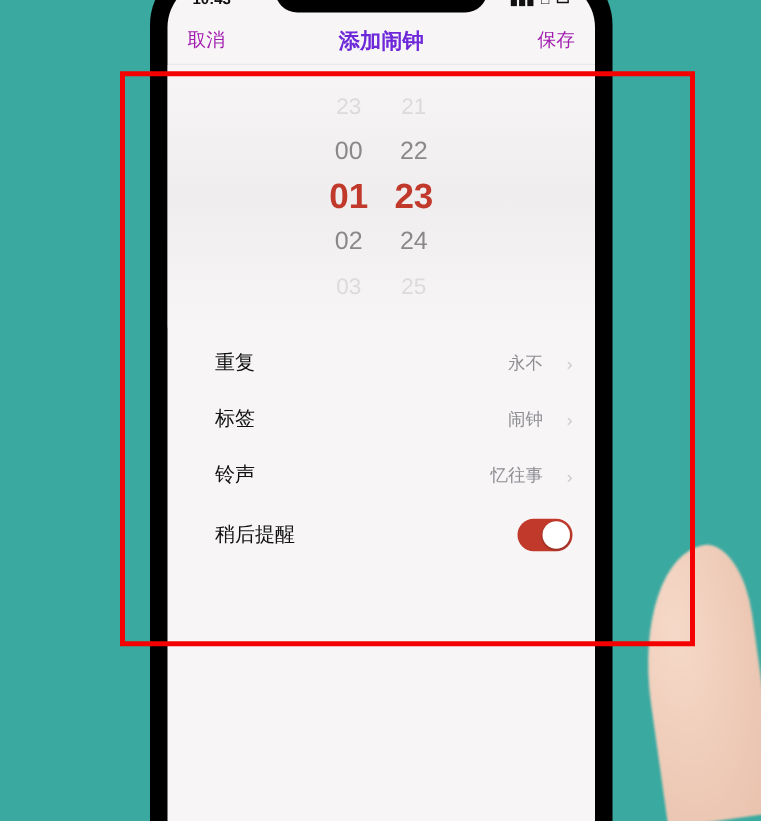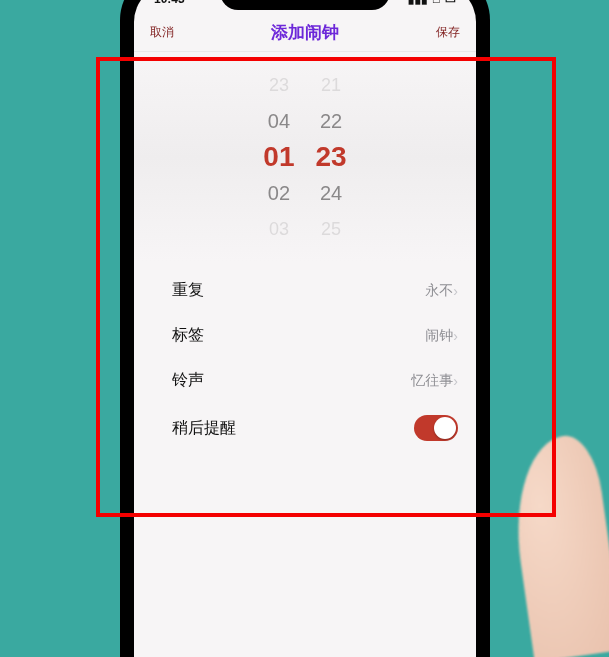--- a/index.html
+++ b/index.html
@@ -53,22 +53,22 @@
   .status-right { display: flex; gap: 4px; align-items: center; }
   .navbar {
     height: 38px;
     display: flex;
     align-items: center;
     justify-content: space-between;
     padding: 0 16px;
     border-bottom: 1px solid rgba(0,0,0,0.05);
   }
   .nav-btn {
-    color: #7f1d1d;
-    font-size: 12px;
+    color: #a21caf;
+    font-size: 15px;
   }
   .nav-title {
     color: #6d28d9;
     font-size: 17px;
     font-weight: 600;
   }
   .picker {
     height: 210px;
     position: relative;
     display: flex;
@@ -93,21 +93,21 @@
     display: flex;
     justify-content: space-between;
     align-items: center;
     padding: 12px 18px;
     font-size: 16px;
   }
   .row-label { color: #111; margin-left: 20px; }
   .row-val {
     display: flex;
     align-items: center;
-    gap: 0;
+    gap: 19px;
     color: #8e8e93;
     font-size: 14px;
   }
   .chev { color: #c7c7cc; font-size: 14px; }
   .toggle {
     width: 44px;
     height: 26px;
     background: #c1392b;
     border-radius: 13px;
     position: relative;
@@ -166,21 +166,21 @@
 
     <div class="navbar">
       <span class="nav-btn">取消</span>
       <span class="nav-title">添加闹钟</span>
       <span class="nav-btn">保存</span>
     </div>
 
     <div class="picker">
       <div class="wheel">
         <span class="w-far">23</span>
-        <span class="w-near">04</span>
+        <span class="w-near">00</span>
         <span class="w-sel">01</span>
         <span class="w-near">02</span>
         <span class="w-far">03</span>
       </div>
       <div class="wheel">
         <span class="w-far">21</span>
         <span class="w-near">22</span>
         <span class="w-sel">23</span>
         <span class="w-near">24</span>
         <span class="w-far">25</span>

